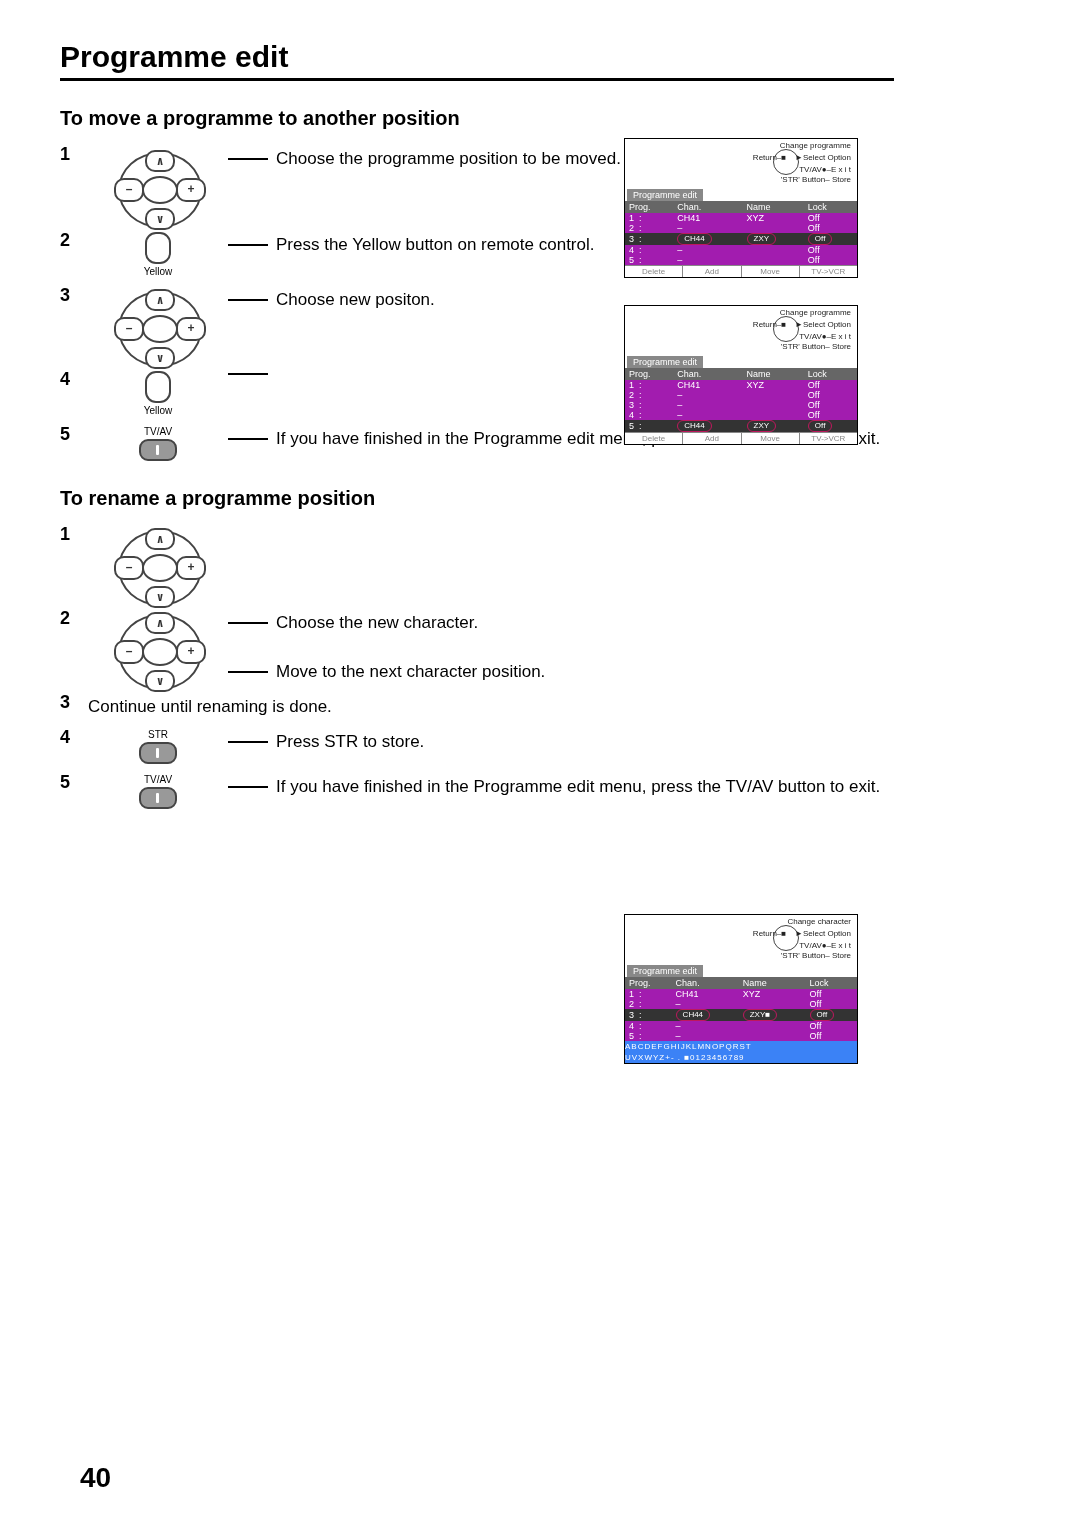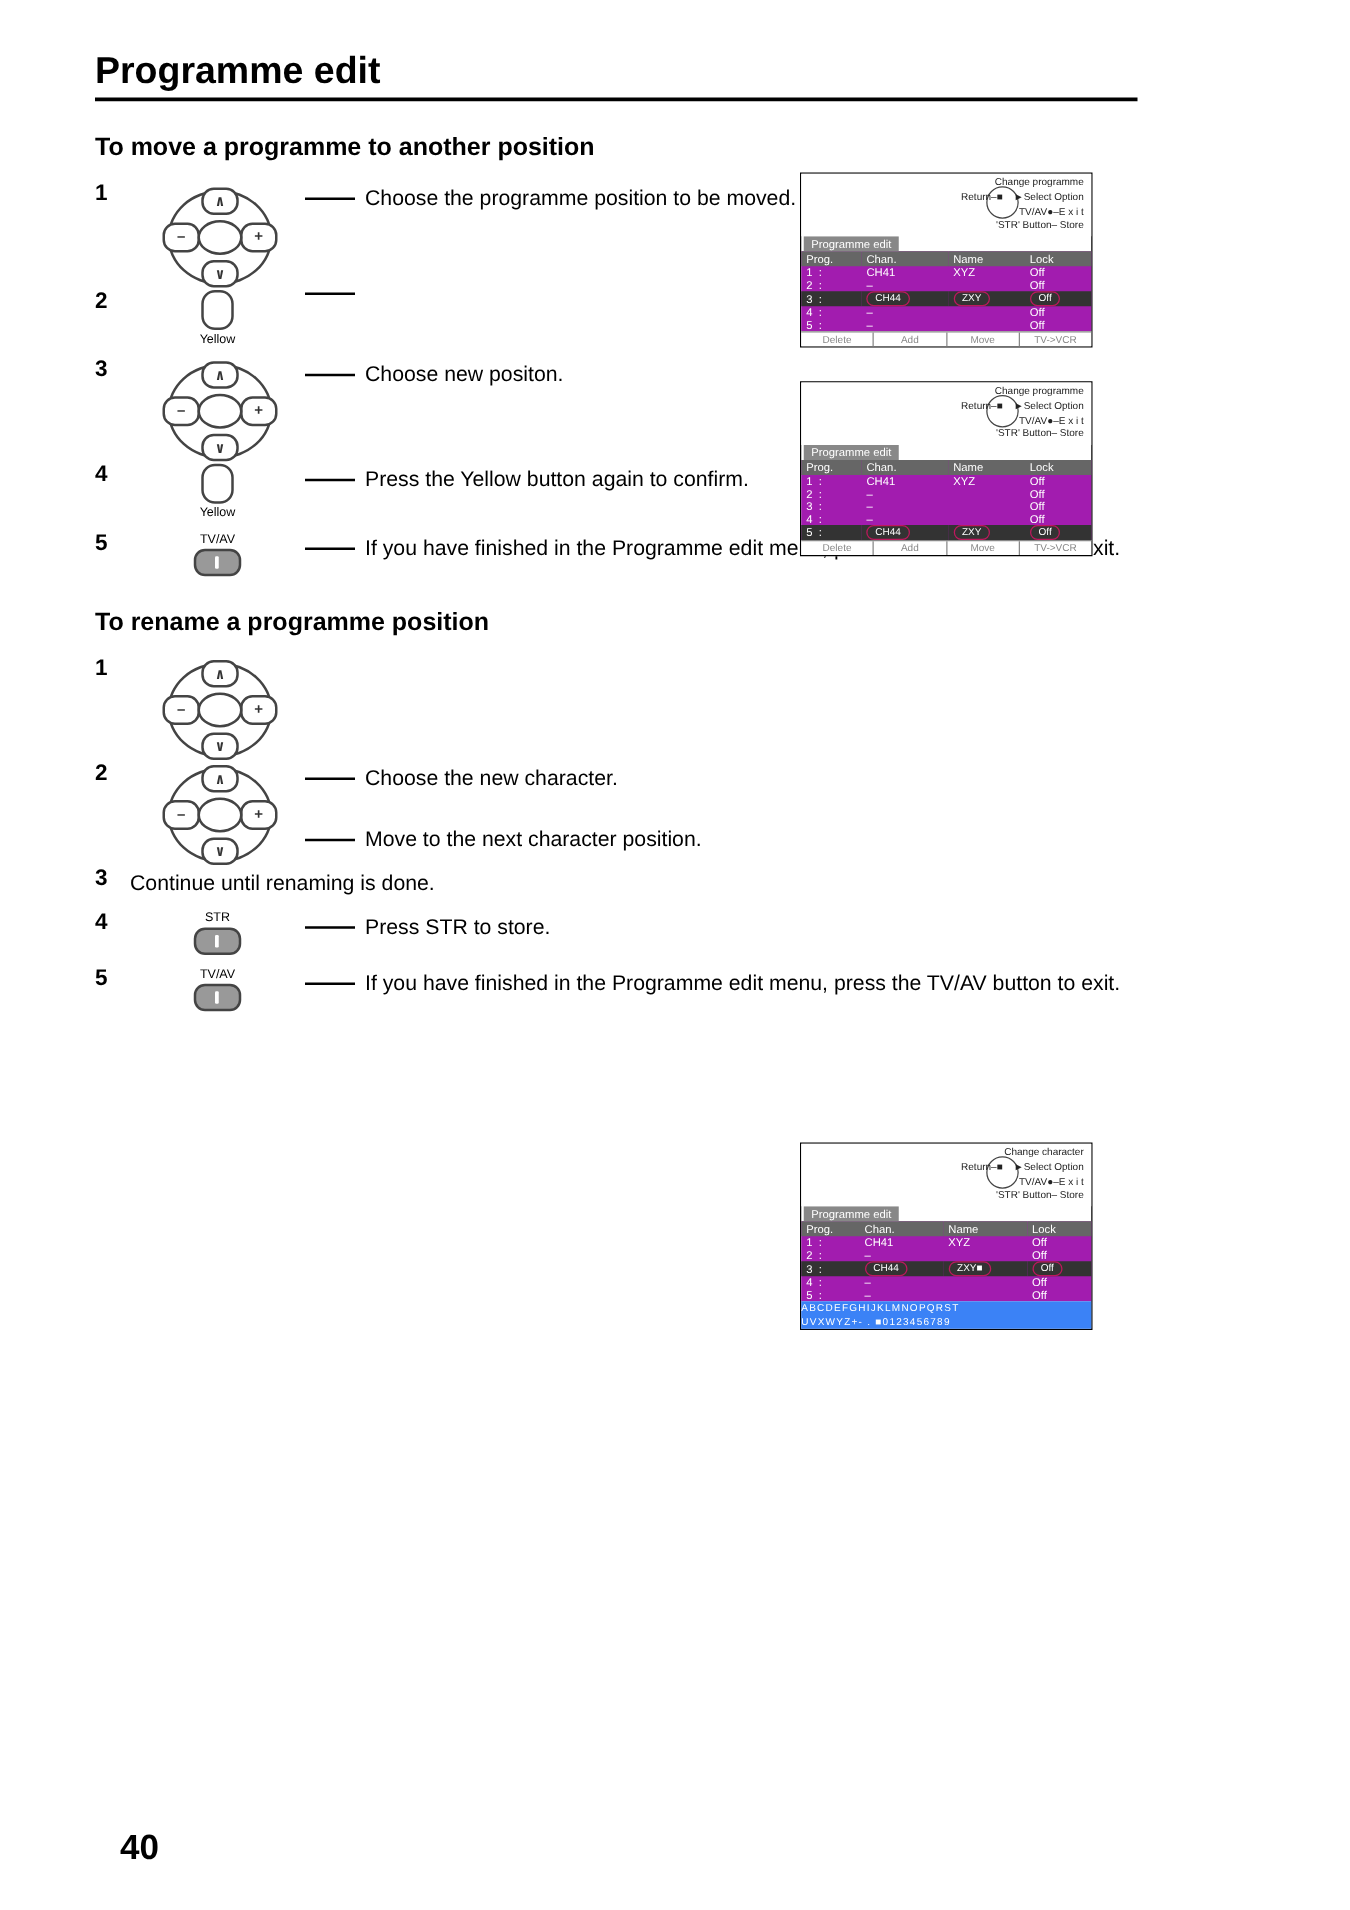--- a/index.html
+++ b/index.html
@@ -10,21 +10,20 @@
     height:1528px;
     position:relative;
     color:#000;
   }
   .page{
     position:relative;
     width:984px;
     height:1528px;
     padding:40px 90px 0 60px;
     box-sizing:border-box;
-    margin-left:16px;
   }
   .title-bar{
     border-bottom:3px solid #000;
     padding-bottom:4px;
     margin-bottom:26px;
   }
   .title-bar h1{
     margin:0;
     font-size:30px;
     font-weight:bold;
@@ -183,20 +182,21 @@
 
     <div class="step">
       <div class="num">2</div>
       <div class="gfx">
         <div class="smallbtn"></div>
         <div class="caption">Yellow</div>
       </div>
       <div class="txt">
         <span class="arrow-line">
             <span class="lead"></span>
+        <span>Press the Yellow button on remote control.</span>
           </span>
       </div>
     </div>
 
     <div class="step">
       <div class="num">3</div>
       <div class="gfx">
         <div style="height:8px"></div>
         <div class="dpad">
           <div class="ring"></div>
@@ -217,21 +217,20 @@
 
     <div class="step">
       <div class="num">4</div>
       <div class="gfx">
         <div class="smallbtn"></div>
         <div class="caption">Yellow</div>
       </div>
       <div class="txt">
         <span class="arrow-line">
             <span class="lead"></span>
-        <span>Press the Yellow button again to confirm.</span>
           </span>
       </div>
     </div>
 
     <div class="step">
       <div class="num">5</div>
       <div class="gfx">
         <div class="caption">TV/AV</div>
         <div class="longbtn"></div>
       </div>

